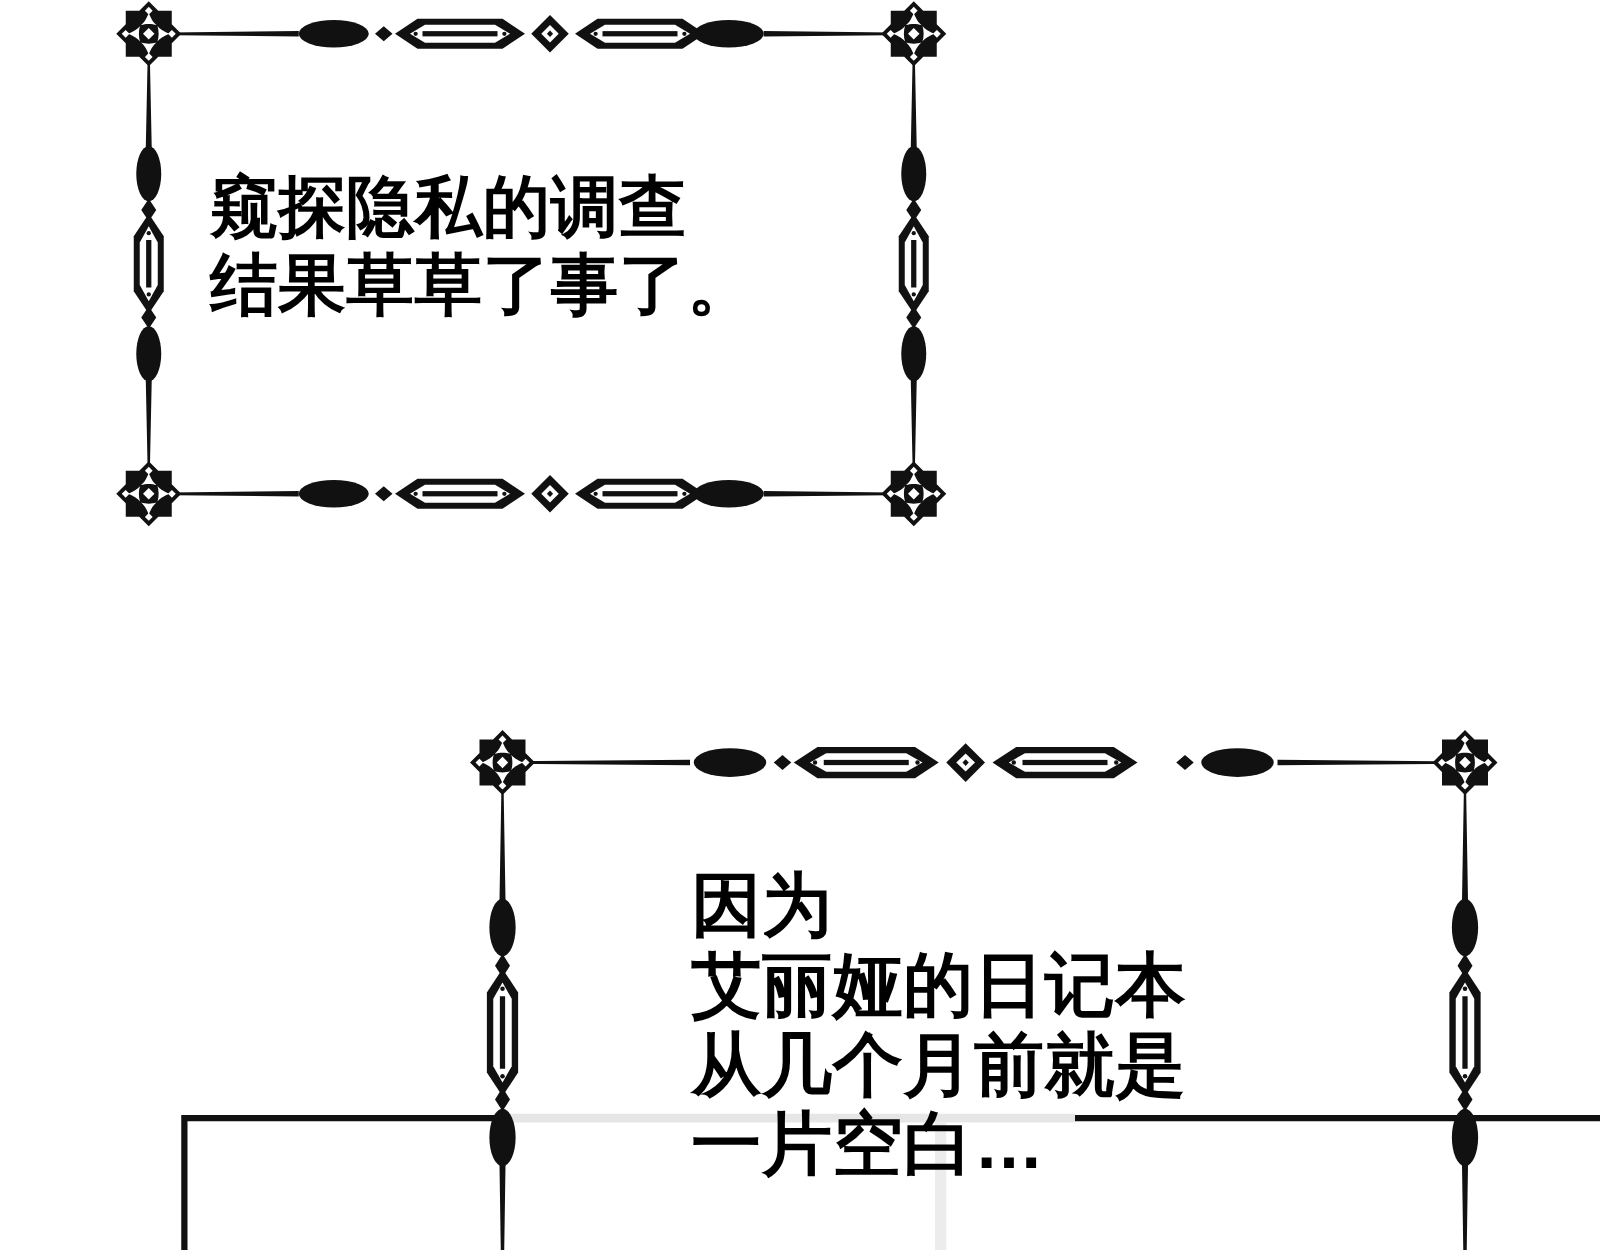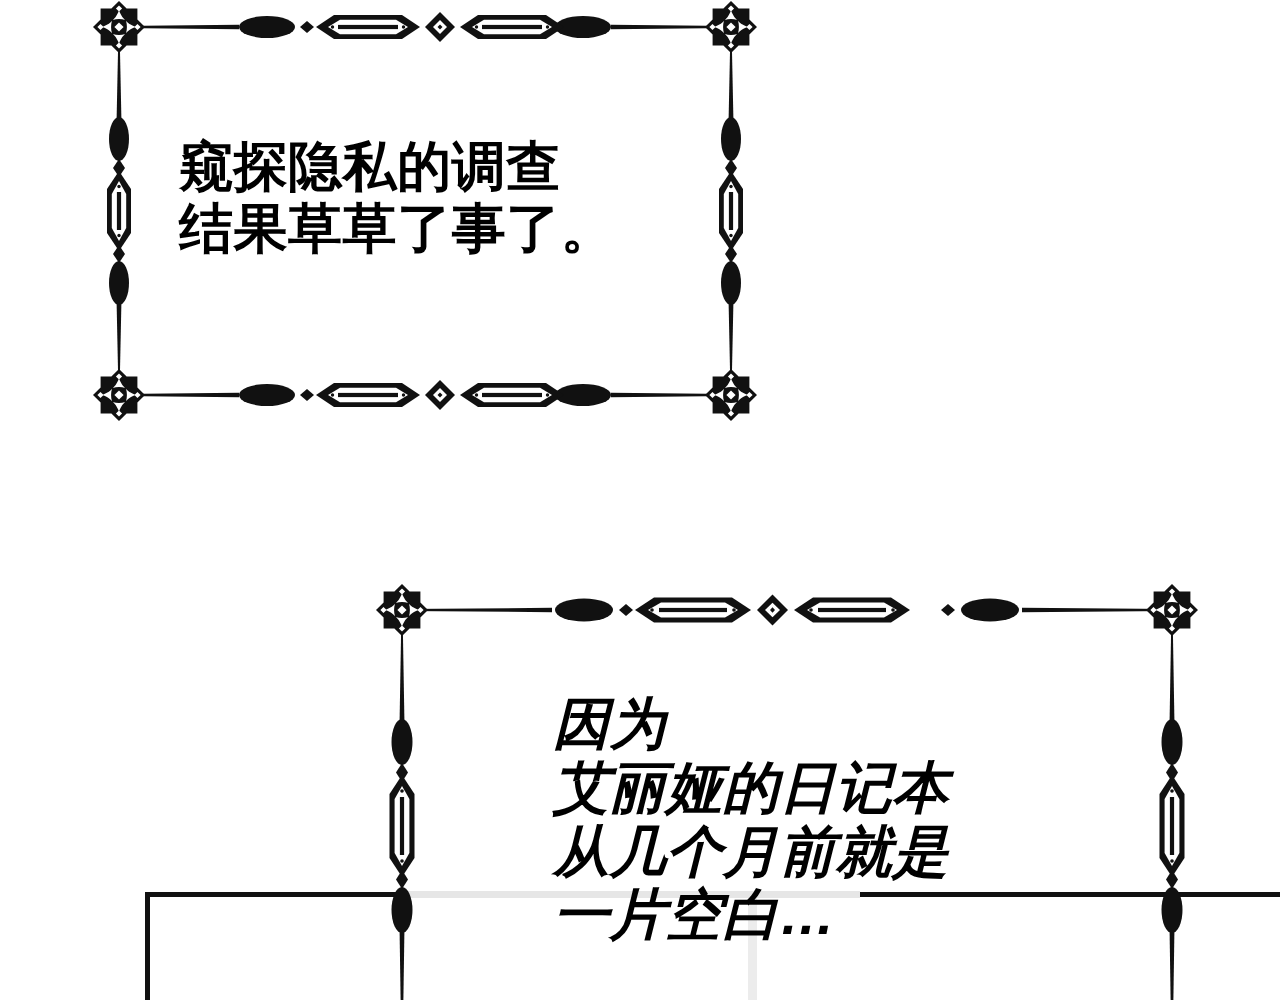--- a/index.html
+++ b/index.html
@@ -48,26 +48,24 @@
     position: absolute;
     color: #000000;
     font-weight: 700;
     letter-spacing: 0.01em;
     white-space: pre;
     line-height: 1.14;
   }
   .bubble-text.t1 {
     font-size: 54px;
     font-weight: 800;
-    margin-left: 11px;
   }
   .bubble-text.t2 {
     font-size: 56px;
     font-weight: 600;
-    font-style: italic;
   }
 </style>
 </head>
 <body>
 
 <div id="stage">
 
   <div class="panel-rect" style="left:145px; top:892px; width:1200px; height:220px;"></div>
 
   <div class="guide-h" style="left:400px; top:891px; width:460px; height:7px;"></div>

